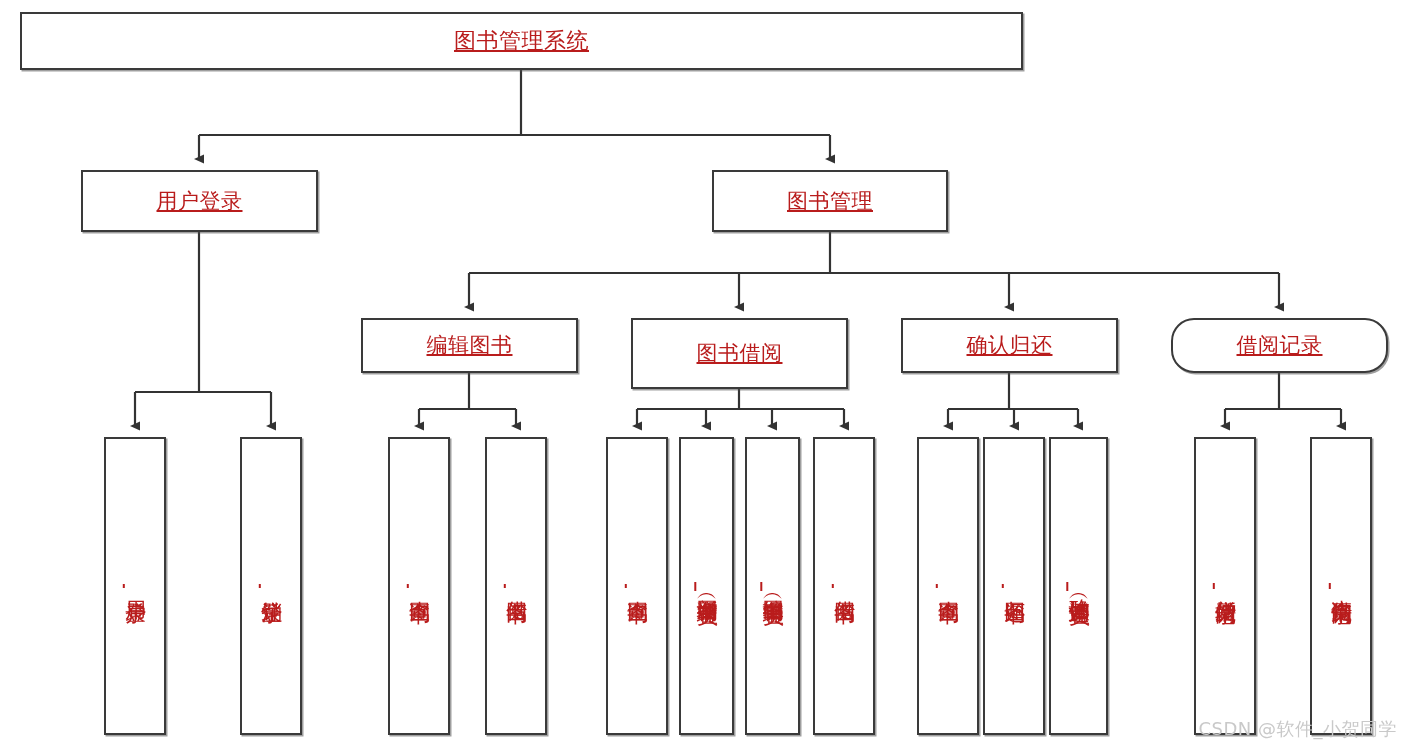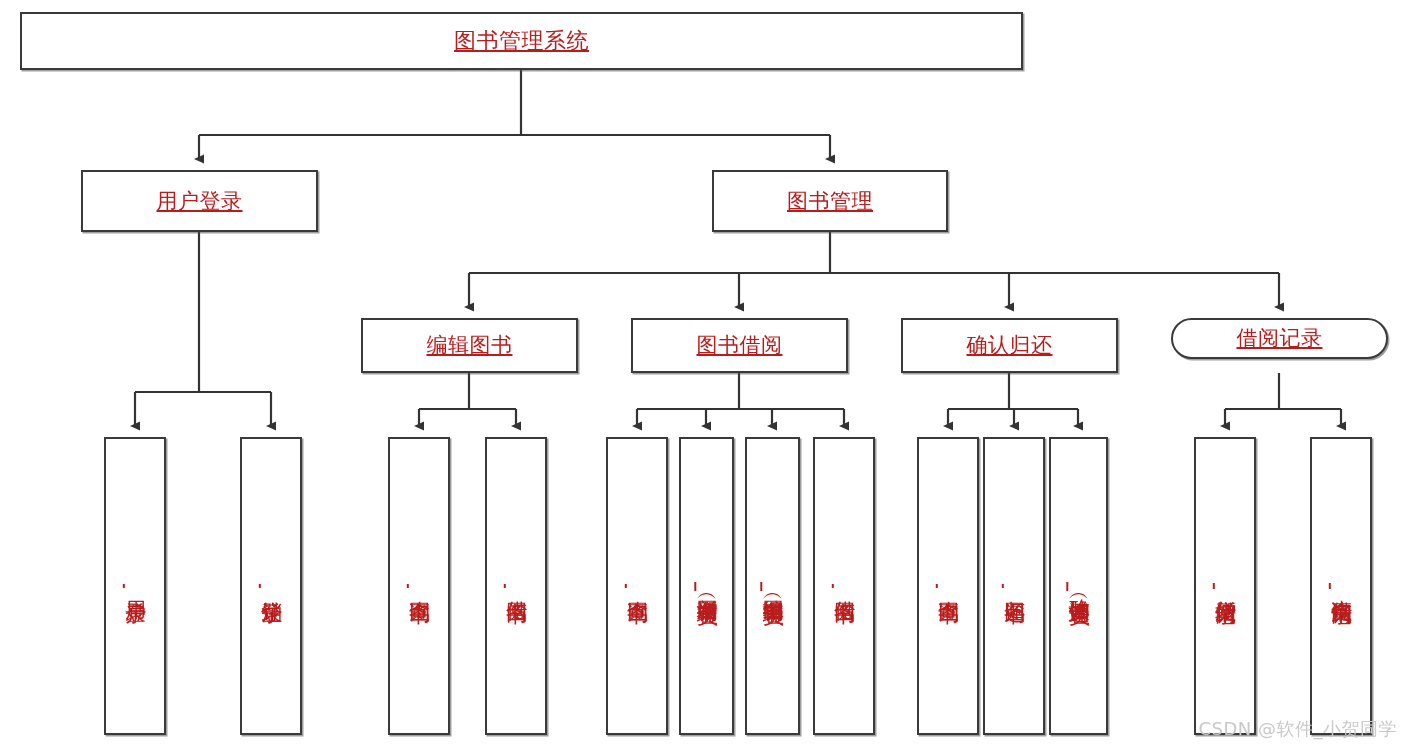--- a/index.html
+++ b/index.html
@@ -124,27 +124,27 @@
   <div class="node horizontal level-2" style="left: 81px; top: 170px; width: 237px; height: 62px;">
     <span class="label">用户登录</span>
   </div>
   <div class="node horizontal level-2" style="left: 712px; top: 170px; width: 236px; height: 62px;">
     <span class="label">图书管理</span>
   </div>
 
   <div class="node horizontal level-3" style="left: 361px; top: 318px; width: 217px; height: 55px;">
     <span class="label">编辑图书</span>
   </div>
-  <div class="node horizontal level-3" style="left: 631px; top: 318px; width: 217px; height: 55px;">
+  <div class="node horizontal level-3" style="left: 631px; top: 318px; width: 217px; height: 71px;">
     <span class="label">图书借阅</span>
   </div>
   <div class="node horizontal level-3" style="left: 901px; top: 318px; width: 217px; height: 55px;">
     <span class="label">确认归还</span>
   </div>
-  <div class="node horizontal level-3" style="left: 1171px; top: 318px; width: 217px; height: 41px; border-radius: 23px;">
+  <div class="node horizontal level-3" style="left: 1171px; top: 318px; width: 217px; height: 55px; border-radius: 23px;">
     <span class="label">借阅记录</span>
   </div>
 
   <div class="node vertical level-4" style="left: 104px; top: 437px; width: 62px; height: 298px;">
     <span class="label">用户登录</span>
   </div>
   <div class="node vertical level-4" style="left: 240px; top: 437px; width: 62px; height: 298px;">
     <span class="label">注销登录</span>
   </div>
   <div class="node vertical level-4" style="left: 388px; top: 437px; width: 62px; height: 298px;">

